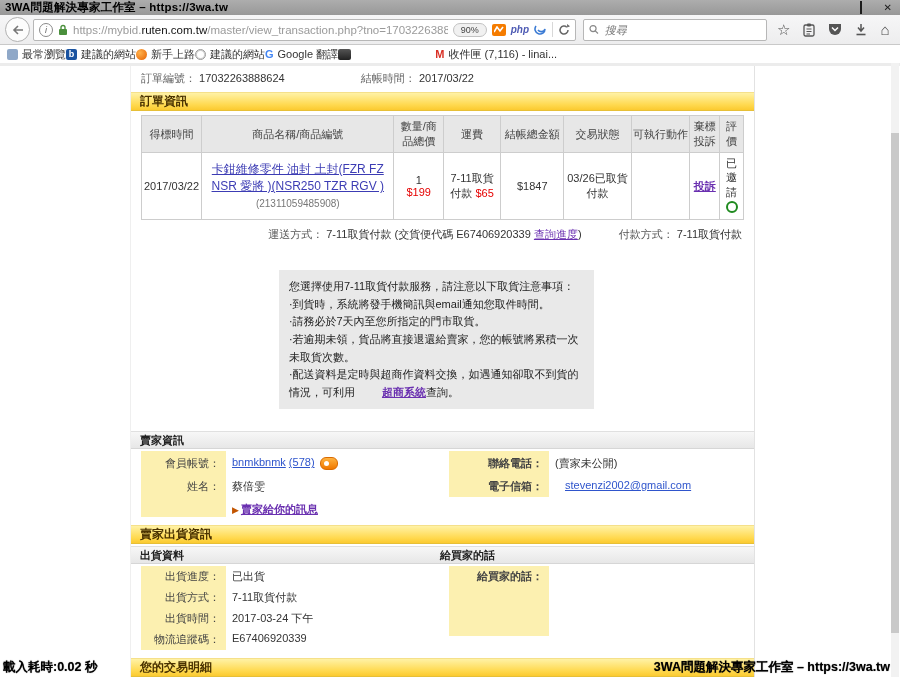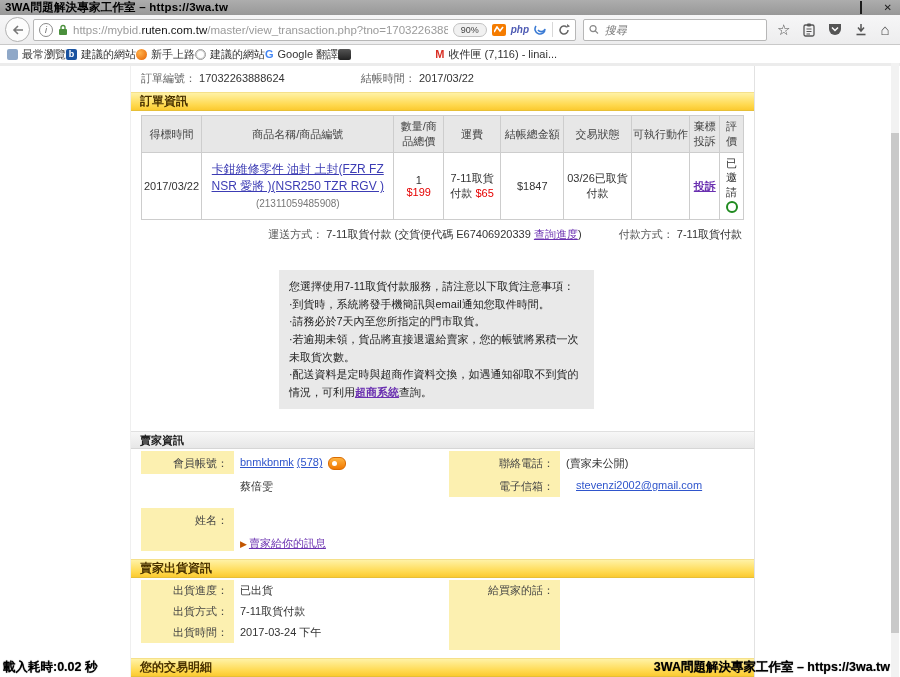--- a/index.html
+++ b/index.html
@@ -55,36 +55,36 @@
   .product-code{color:#777;font-size:10px;}
   .red{color:#e60000;}
   a.link-purple{color:#6a30b0;text-decoration:underline;}
   a.link-blue{color:#2f55cc;text-decoration:underline;}
   .complaint a{color:#6a30b0;font-weight:bold;text-decoration:underline;}
   .rating{font-size:10.5px;line-height:1.3;}
   .ring{width:8px;height:8px;border:2px solid #1f8a1f;border-radius:50%;display:inline-block;margin-top:2px;}
   .shipline{text-align:right;padding:7px 12px 4px;color:#333;}
   .shipline .plbl{color:#555;margin-left:28px;}
   .notice{margin:24px 0 22px 148px;width:295px;background:#e9e9e9;padding:8px 10px;line-height:1.6;color:#222;}
-  .notice b a{color:#6a30b0;}
+  .notice b a{color:#6a30b0;padding-left:27px;}
   .graybar{height:16px;background:linear-gradient(#f7f7f7,#e7e7e7);border-top:1px solid #e0e0e0;border-bottom:1px solid #d6d6d6;font-weight:bold;color:#222;line-height:16px;padding-left:9px;font-size:11px;margin-top:6px;}
   .two-col{display:flex;padding:2px 10px 0;align-items:flex-start;}
   .col-l{width:300px;flex:none;}
   .col-r{flex:1;margin-left:8px;}
   .frow{display:flex;align-items:stretch;}
-  .flabel{width:93px;background:#fcf0b0;text-align:right;padding:3px 6px 3px 2px;color:#444;box-sizing:border-box;flex:none;}
-  .flabel2{width:111px;}
+  .flabel{width:85px;background:#fcf0b0;text-align:right;padding:3px 6px 3px 2px;color:#444;box-sizing:border-box;flex:none;}
+  .flabel2{width:100px;font-weight:bold;}
   .fvalue{padding:3px 0 0 6px;color:#333;}
   .subbar{display:flex;height:16px;background:linear-gradient(#f7f7f7,#e7e7e7);border-top:1px solid #e0e0e0;border-bottom:1px solid #d6d6d6;line-height:16px;font-weight:bold;color:#222;margin-top:2px;}
   .subbar .shl{width:300px;padding-left:9px;box-sizing:border-box;}
   .subbar .shr{flex:1;padding-left:9px;}
   .badge{display:inline-block;width:16px;height:11px;background:linear-gradient(#ffb340,#f07800);border-radius:6px;border:1px solid #d96a00;vertical-align:middle;margin-left:2px;position:relative;}
   .badge::after{content:"";position:absolute;left:3px;top:3px;width:5px;height:5px;background:#fff;border-radius:50%;}
   .arrow{color:#c25500;font-size:9px;margin-right:2px;}
-  .msg-link{color:#6a30b0;font-weight:normal;text-decoration:underline;text-align:center;}
+  .msg-link{color:#6a30b0;font-weight:bold;text-decoration:underline;text-align:center;}
   .tall{height:70px;}
   
   .wm{position:absolute;font-weight:bold;color:#000;font-size:12.5px;z-index:9;text-shadow:0 0 1px rgba(0,0,0,.6);}
   .wm-bl{left:3px;bottom:1px;}
   .wm-br{right:10px;bottom:1px;}
   svg{display:block;}
 </style>
 </head>
 <body>
 
@@ -288,21 +288,21 @@
       <div class="col-l">
         <div class="frow">
           <span class="flabel" style="padding-top:5px;">會員帳號：</span>
           <span class="fvalue" style="padding-top:5px;">
             <a href="#" class="link-blue">bnmkbnmk</a>
             <a href="#" class="link-blue">(578)</a>
             <span class="badge"></span>
           </span>
         </div>
         <div class="frow">
-          <span class="flabel" style="padding-top:5px;margin-top:34px;">姓名：</span>
+          <span class="flabel" style="padding-top:5px;">姓名：</span>
           <span class="fvalue" style="padding-top:5px;">蔡倍雯</span>
         </div>
         <div class="frow">
           <span class="flabel" style="padding-top:5px;"></span>
           <span class="fvalue" style="padding-top:5px;">
             <span class="arrow">▶</span><a href="#" class="msg-link">賣家給你的訊息</a>
           </span>
         </div>
       </div>
       <div class="col-r">
@@ -311,34 +311,42 @@
           <span class="fvalue" style="padding-top:5px;">(賣家未公開)</span>
         </div>
         <div class="frow">
           <span class="flabel flabel2" style="padding-top:5px;">電子信箱：</span>
           <span class="fvalue" style="padding-top:5px;padding-left:16px;"><a href="#" class="link-blue">stevenzi2002@gmail.com</a></span>
         </div>
       </div>
     </div>
 
     <div class="sec-yellow" style="margin-top:8px;">賣家出貨資訊</div>
+    <div class="subbar">
+      <span class="shl">出貨資料</span>
+      <span class="shr">給買家的話</span>
+    </div>
     <div class="two-col">
       <div class="col-l">
         <div class="frow">
           <span class="flabel">出貨進度：</span>
           <span class="fvalue">已出貨</span>
         </div>
         <div class="frow">
           <span class="flabel">出貨方式：</span>
           <span class="fvalue">7-11取貨付款</span>
         </div>
         <div class="frow">
           <span class="flabel">出貨時間：</span>
           <span class="fvalue">2017-03-24 下午</span>
         </div>
+        <div class="frow">
+          <span class="flabel">物流追蹤碼：</span>
+          <span class="fvalue">E67406920339</span>
+        </div>
       </div>
       <div class="col-r">
         <div class="frow">
           <span class="flabel flabel2 tall">給買家的話：</span>
           <span class="fvalue"></span>
         </div>
       </div>
     </div>
 
     <div class="sec-yellow" style="margin-top:8px;">您的交易明細</div>

